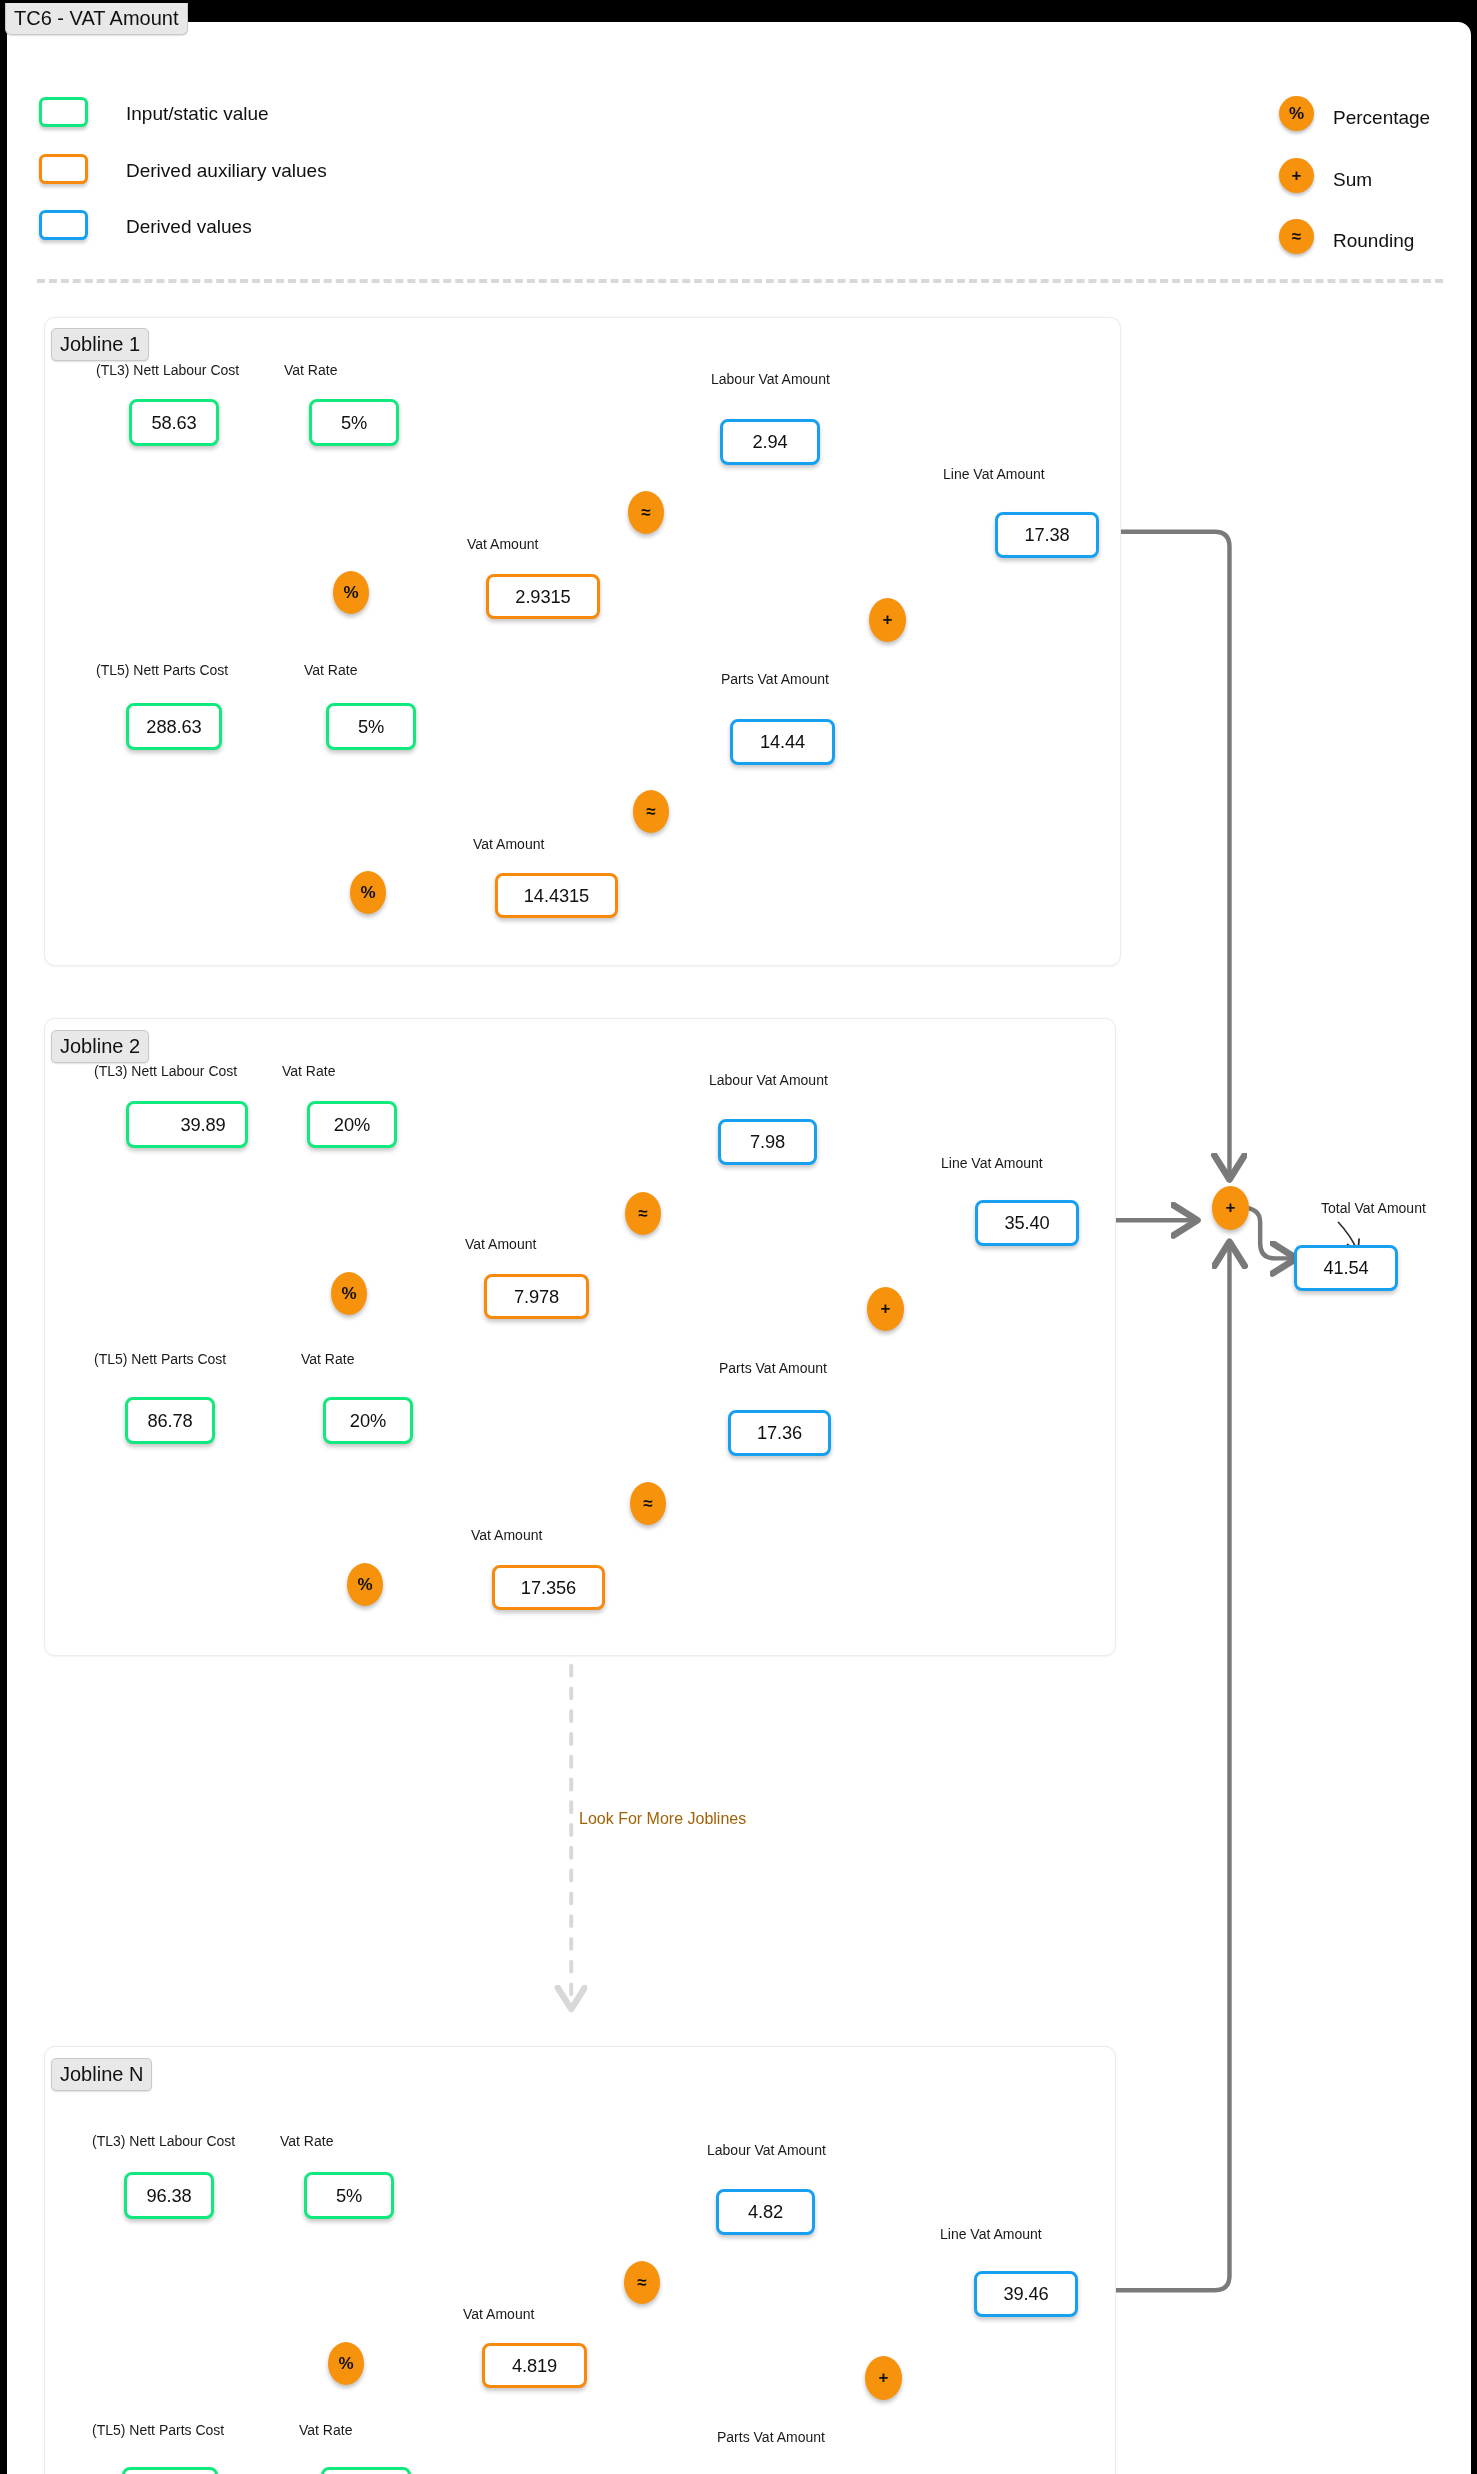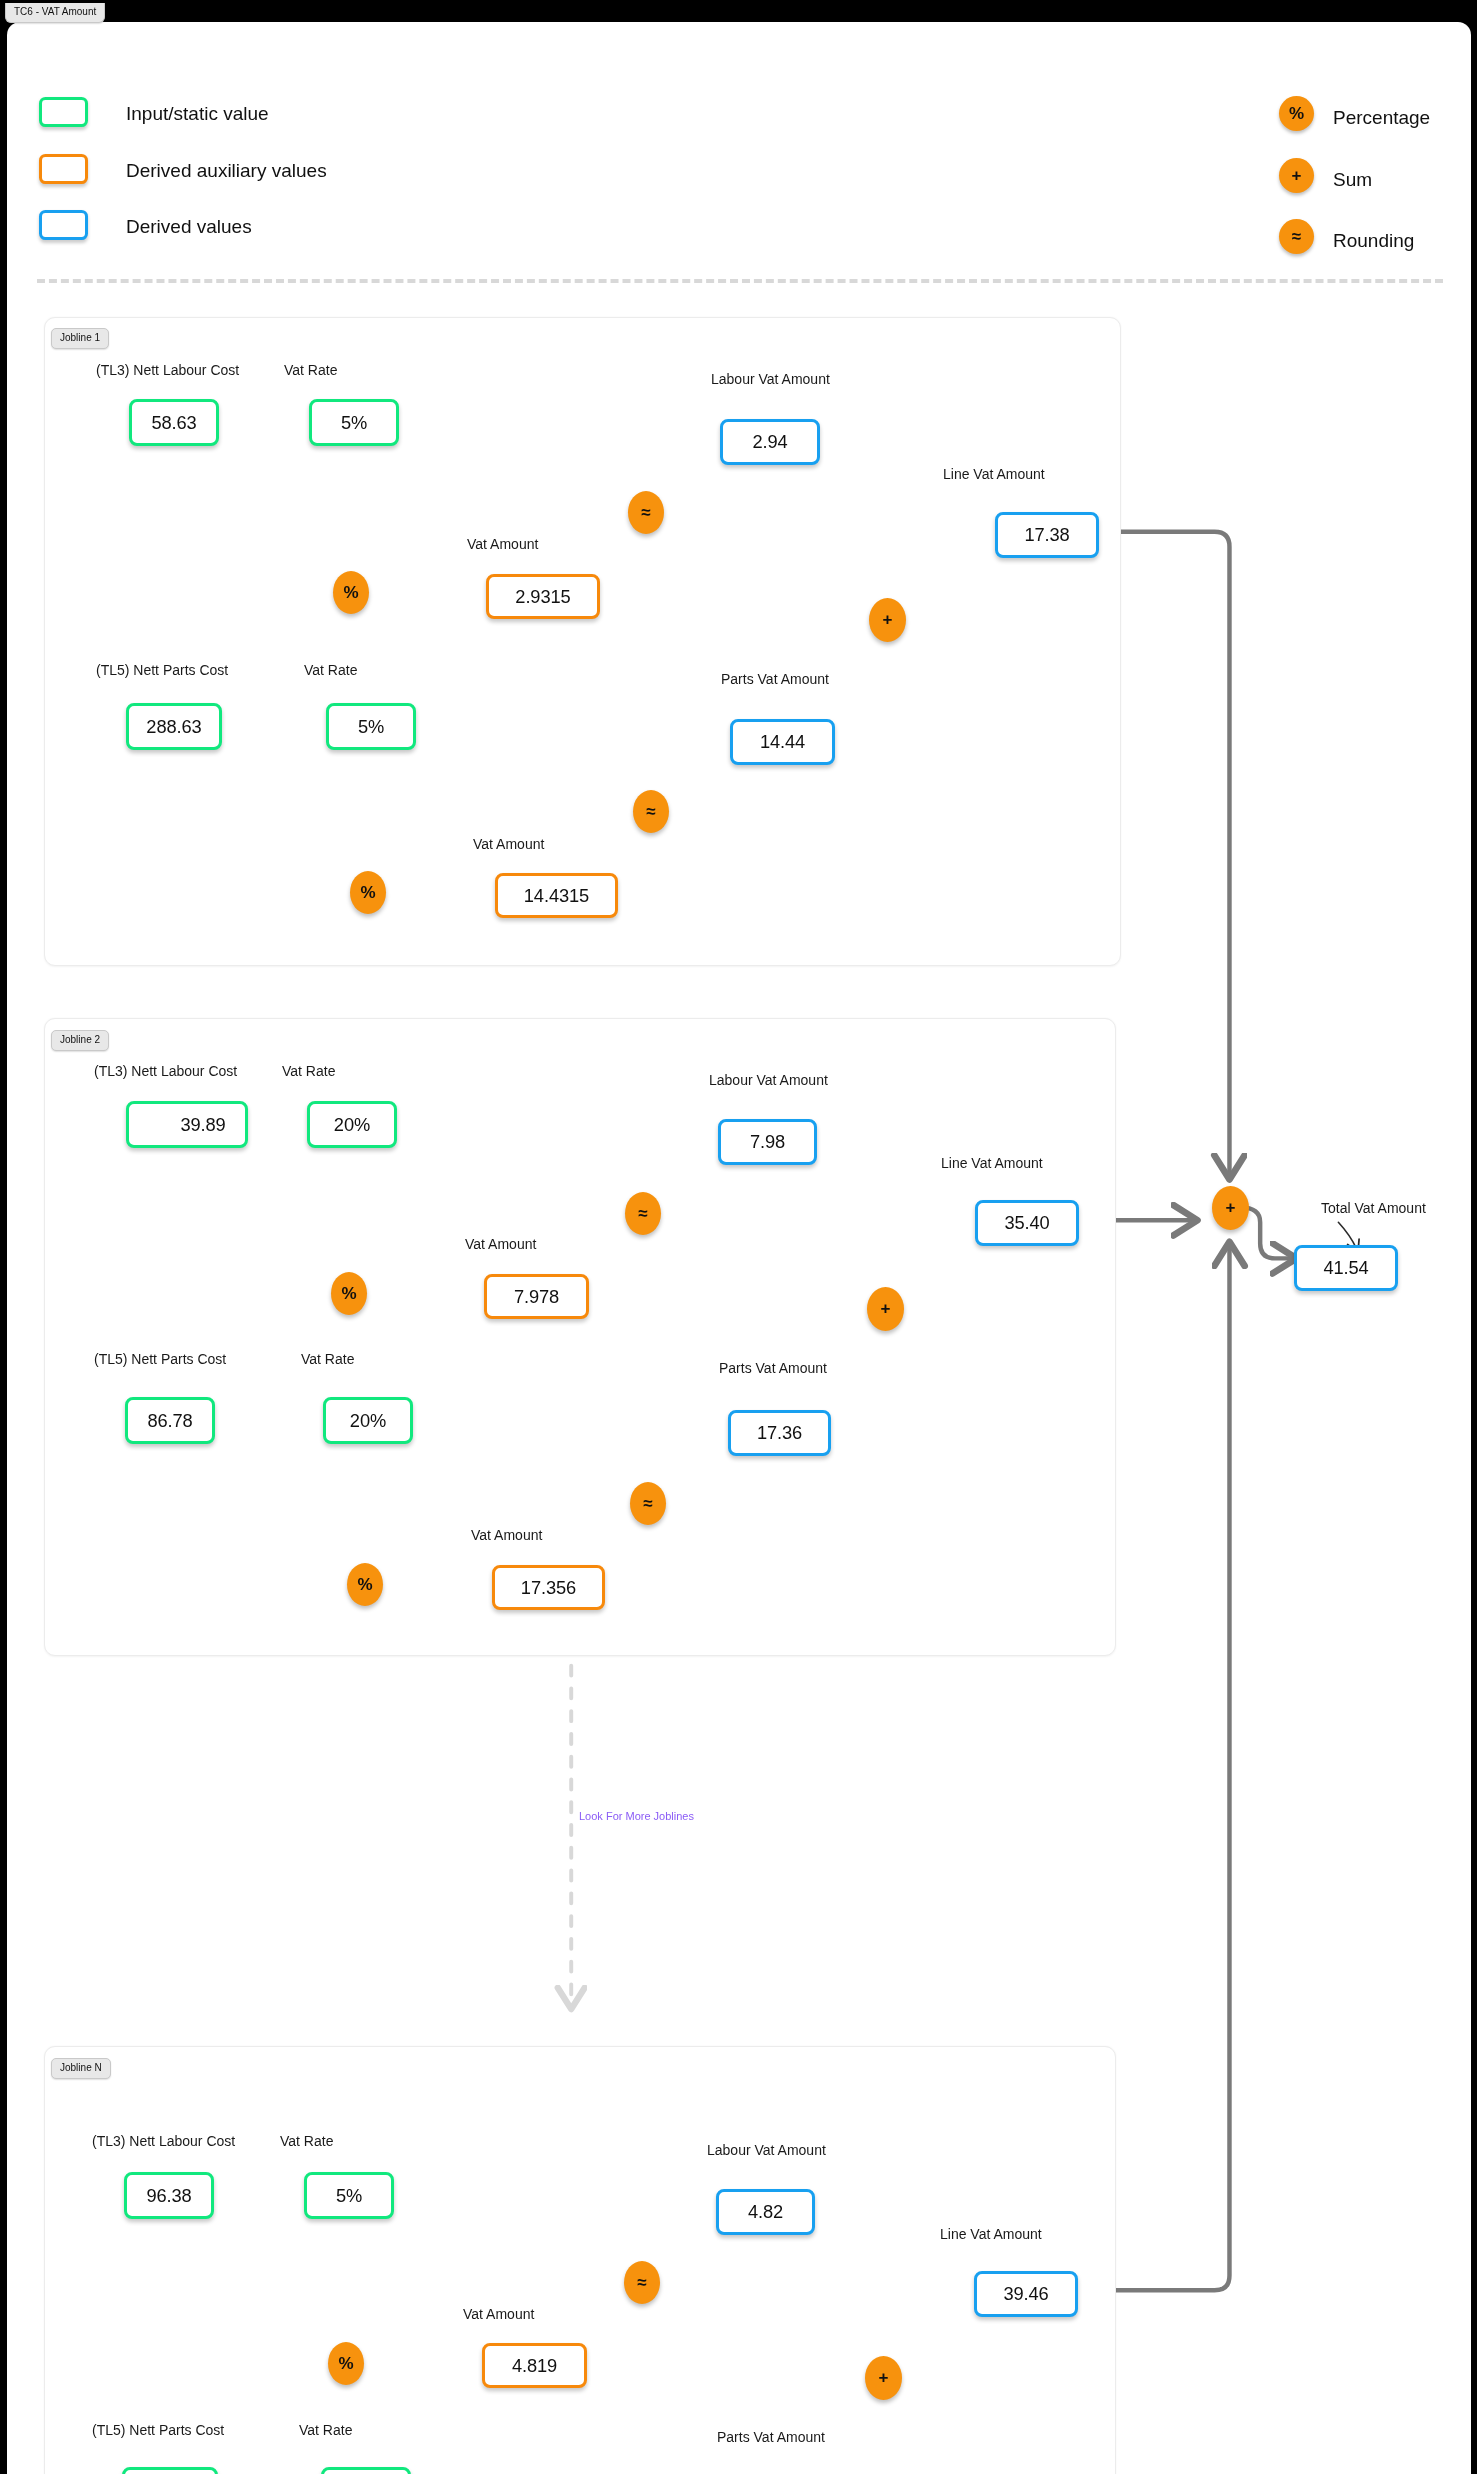--- a/index.html
+++ b/index.html
@@ -1,21 +1,21 @@
 <!DOCTYPE html>
 <html style="font-size:8px"><head>
 <meta charset="utf-8">
 <style>
   html,body{margin:0;padding:0;background:#000;}
   body{font-family:"Liberation Sans", sans-serif;}
   #root{position:relative;width:1478px;height:2672px;background:#000;overflow:hidden;}
   #canvas{position:absolute;left:7px;top:22px;width:1464px;height:2643px;background:#fff;border-radius:13px;}
   .tab-chip{
     position:absolute;background:#e8e8e8;border:0.5px solid #c9c9c9;border-radius:5px;
-    padding:3px 8px;font-size:10px;color:#111;line-height:1.25;white-space:nowrap;
+    padding:3px 8px;font-size:20px;color:#111;line-height:1.25;white-space:nowrap;
     box-shadow:0 1px 1.5px rgba(0,0,0,.13);
   }
   #page-tab{left:5px;top:2px;border-radius:0 0 6px 6px;border-top:none;}
   .group-box{
     position:absolute;border:1px solid #ececec;border-radius:11px;background:#fff;
     box-shadow:0 0.5px 2px rgba(0,0,0,.05);
   }
   .group-label{z-index:5;}
   .node{
     position:absolute;background:#fff;border-radius:8px;border:3.5px solid #2ecc71;
@@ -43,21 +43,21 @@
   .legend-circle{
     position:absolute;width:35px;height:35px;border-radius:50%;background:#f7920d;
     display:flex;align-items:center;justify-content:center;color:#111;font-size:17px;font-weight:700;
     box-shadow:0 2.5px 3.5px rgba(0,0,0,.25);
   }
   svg.layer{position:absolute;left:0;top:0;width:1464px;height:2643px;pointer-events:none;overflow:visible;}
   .hr-dashed{
     position:absolute;left:30px;top:257px;width:1406px;height:0;
     border-top:4.5px dashed #d8d8d8;
   }
-  .note{position:absolute;font-size:11px;color:#8b5cf6;white-space:nowrap;}
+  .note{position:absolute;font-size:16px;color:#a16207;white-space:nowrap;}
 </style>
 </head>
 <body>
 
 <div id="root">
   <div id="canvas">
 
     <svg class="layer" viewBox="0 0 2958 5340">
       <defs>
         <marker id="ah" markerWidth="10" markerHeight="10" refX="5.4" refY="4" orient="auto" markerUnits="strokeWidth">

